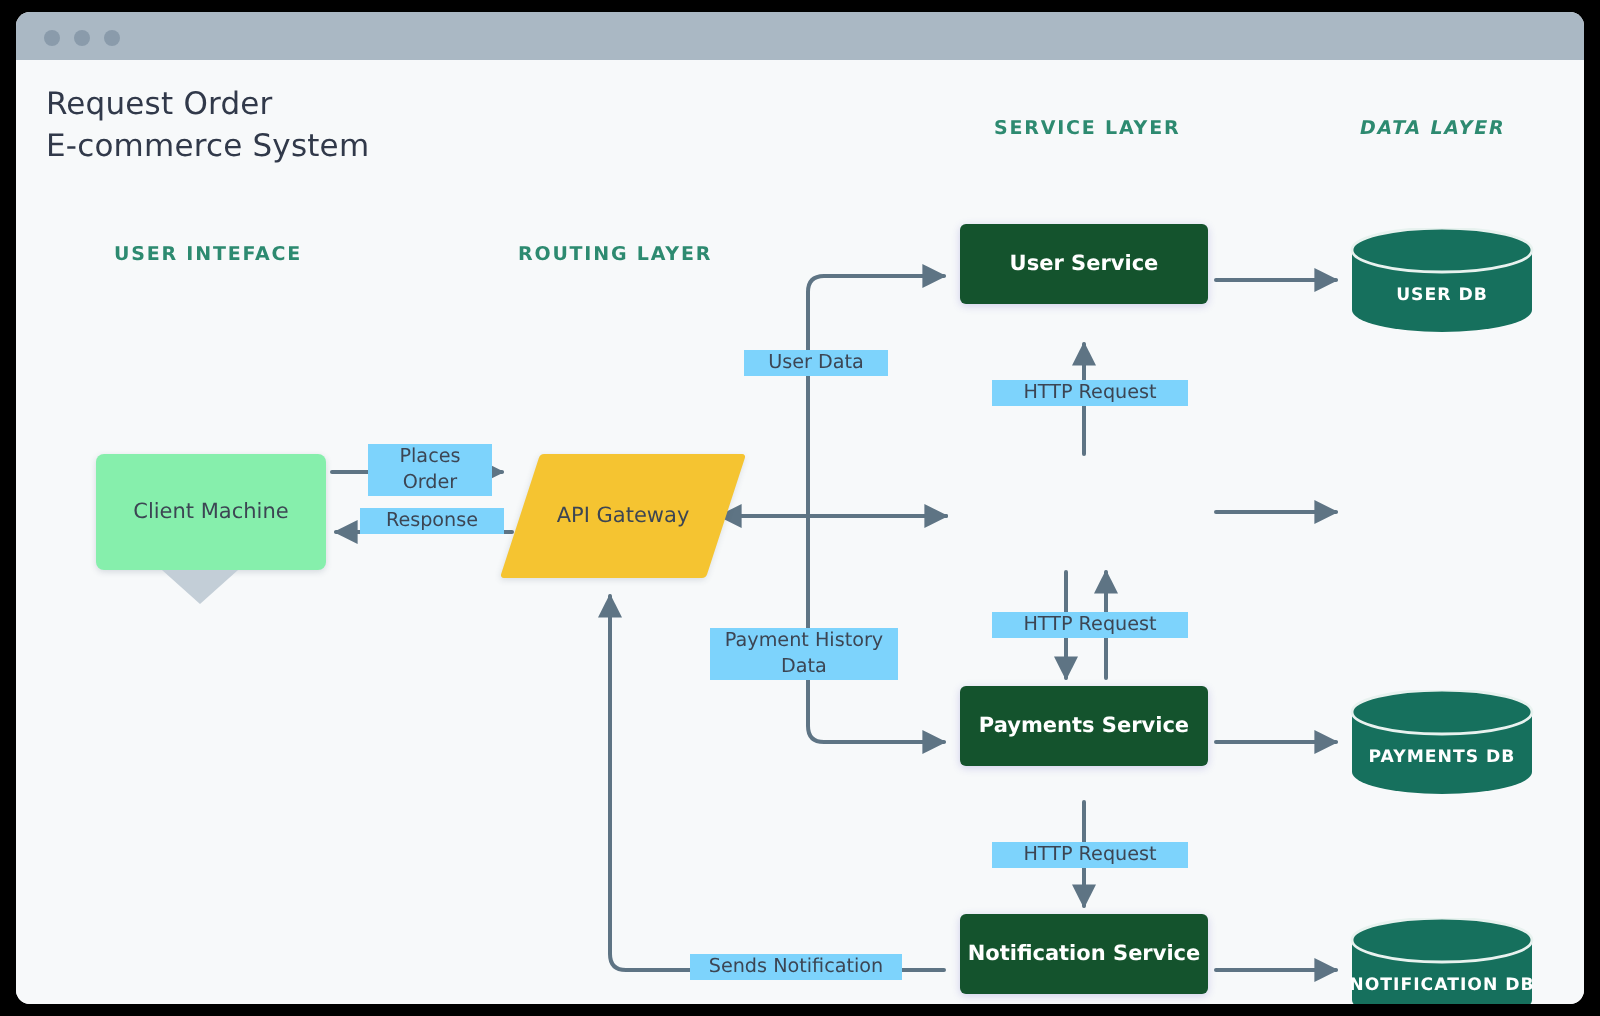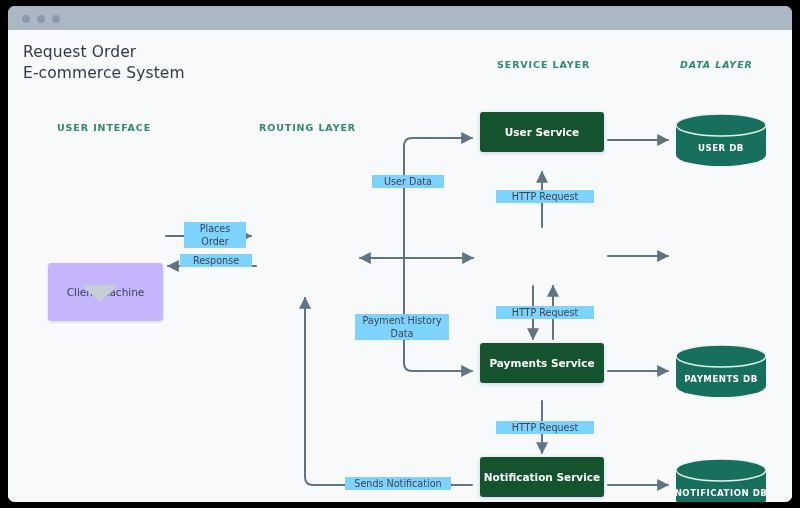--- a/index.html
+++ b/index.html
@@ -79,24 +79,23 @@
   #layer-service { left: 489px; top: 29px; }
   #layer-data    { left: 672px; top: 29px; font-style: italic; }
 
   
   #client-machine {
     position: absolute;
     left: 40px;
     top: 197px;
     width: 115px;
     height: 58px;
-    background: #c4b5fd;
+    background: #86efac;
     border-radius: 4px;
     box-shadow: 0 1px 3px rgba(60,80,100,0.18);
-    margin-top: 36px;
   }
   #client-machine-label {
     position: absolute;
     left: 0;
     top: 0;
     width: 100%;
     height: 100%;
     display: flex;
     align-items: center;
     justify-content: center;
@@ -287,20 +286,24 @@
     <div class="edge-label" id="lbl-http-1">HTTP Request</div>
     <div class="edge-label" id="lbl-http-2">HTTP Request</div>
     <div class="edge-label" id="lbl-http-3">HTTP Request</div>
     <div class="edge-label" id="lbl-sends-notif">Sends Notification</div>
 
     <div id="client-machine">
       <div id="client-machine-label">Client Machine</div>
     </div>
     <div id="client-machine-stand"></div>
 
+    <div id="api-gateway">
+      <div id="api-gateway-shape"></div>
+      <div id="api-gateway-label">API Gateway</div>
+    </div>
 
     <div class="service-box" id="service-user">
       <div class="service-label">User Service</div>
     </div>
     <div class="service-box" id="service-payments">
       <div class="service-label">Payments Service</div>
     </div>
     <div class="service-box" id="service-notification">
       <div class="service-label">Notification Service</div>
     </div>

